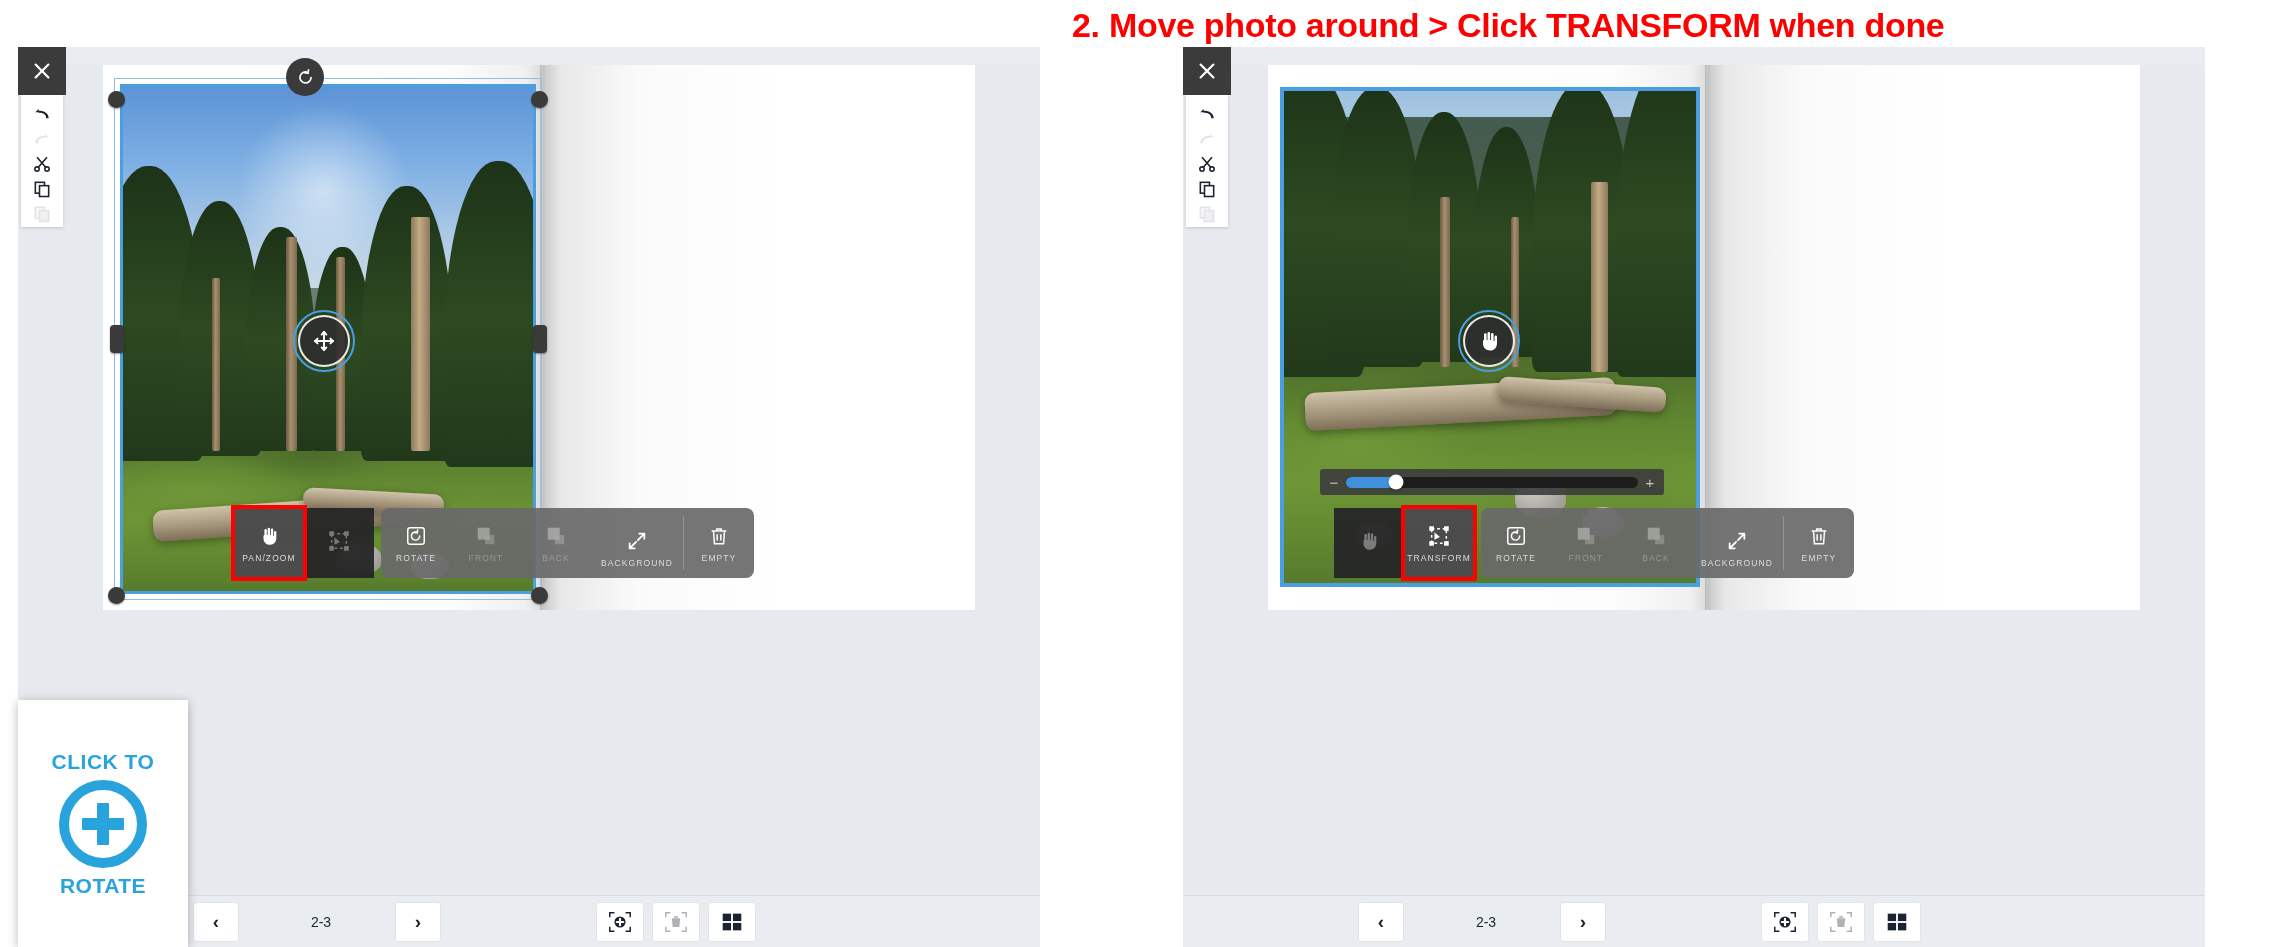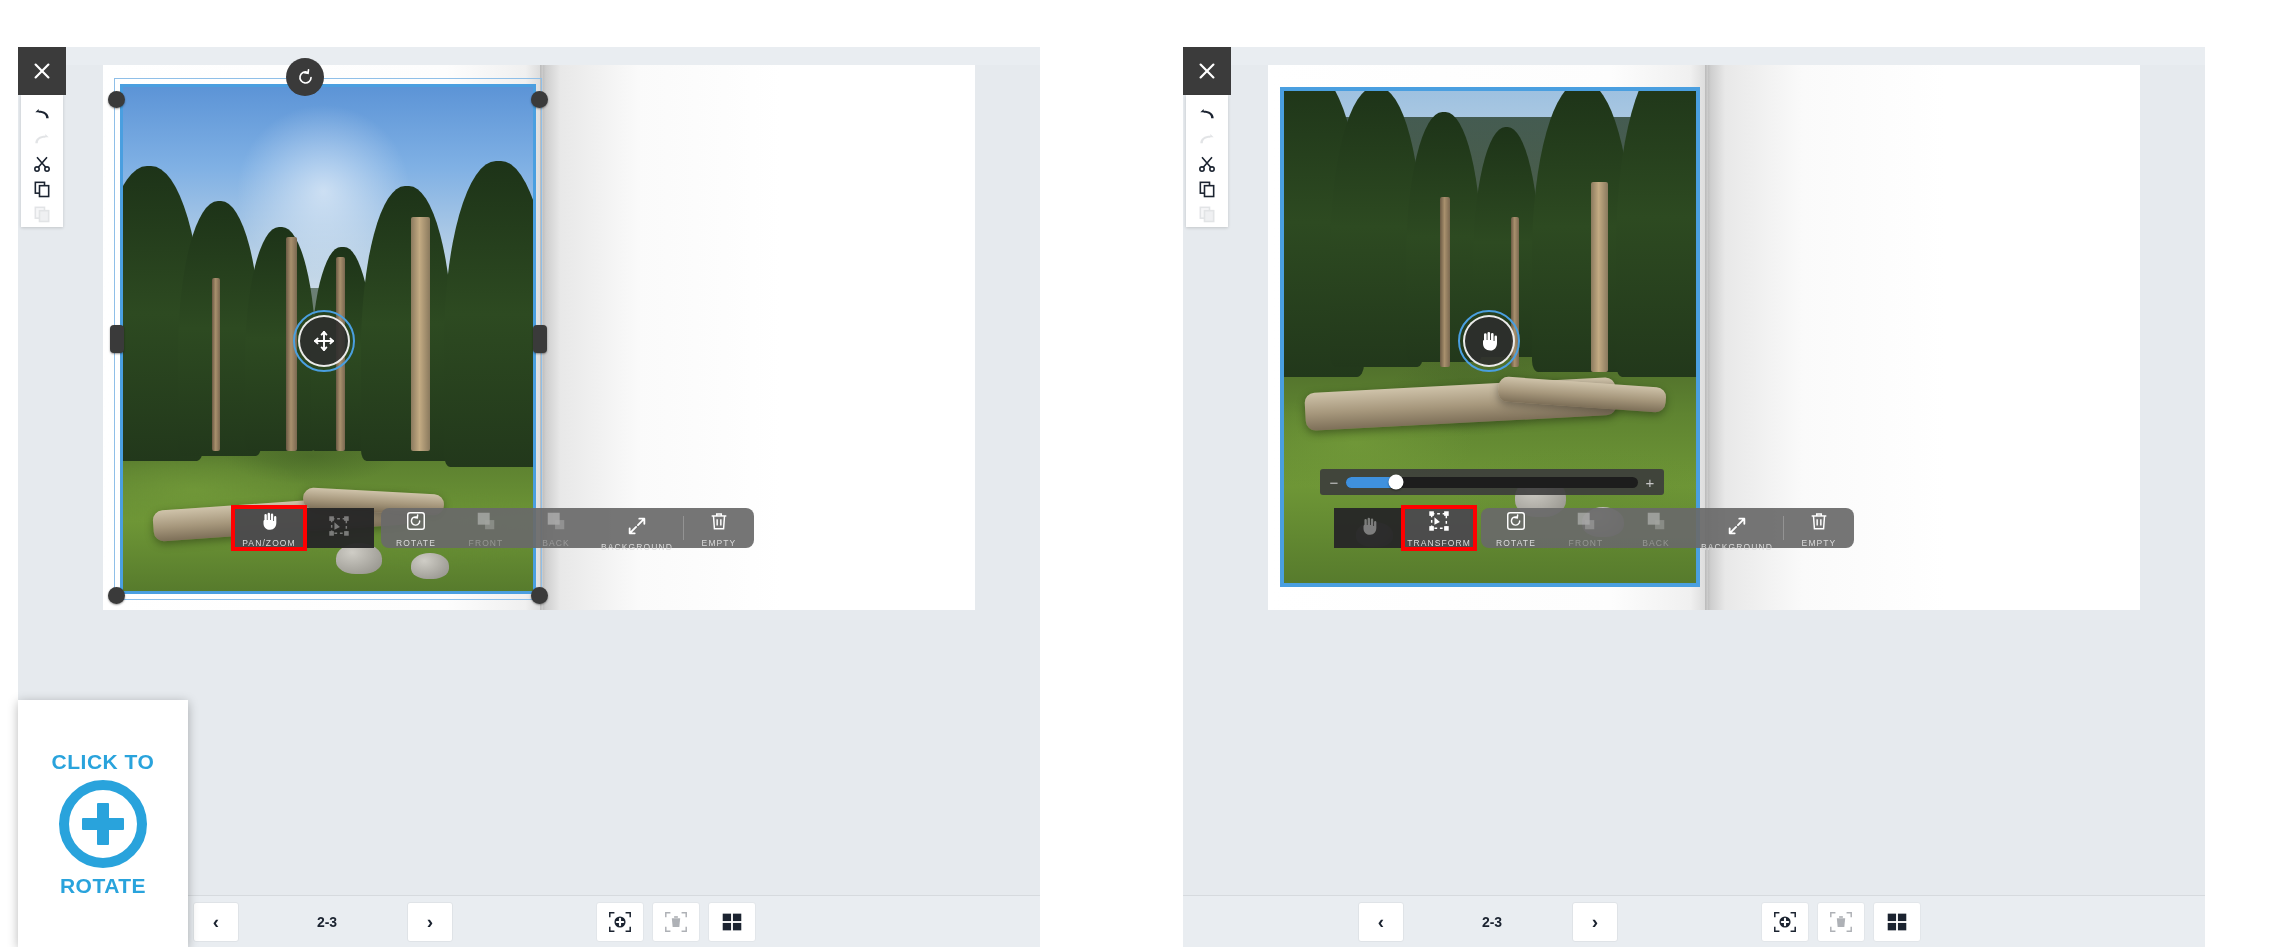--- a/index.html
+++ b/index.html
@@ -204,21 +204,21 @@
     background: #3f91dd; border-radius: 6px;
   }
   .zs-knob {
     position: absolute; top: 50%; width: 15px; height: 15px;
     background: #ffffff; border-radius: 50%;
     transform: translate(-50%,-50%);
     box-shadow: 0 1px 2px rgba(0,0,0,.45);
   }
 
   
-  .ctx-toolbar { position: absolute; display: flex; align-items: stretch; height: 40px; }
+  .ctx-toolbar { position: absolute; display: flex; align-items: stretch; height: 70px; }
   .ctx-group { display: flex; align-items: stretch; }
   .ctx-group.dark  { background: rgba(38,38,38,.96); }
   .ctx-group.grey  { background: rgba(105,105,105,.92); margin-left: 7px; border-radius: 8px; }
   .ctx-btn {
     width: 70px;
     display: flex; flex-direction: column; align-items: center; justify-content: center;
     gap: 5px;
     position: relative;
   }
   .ctx-btn.wide { width: 92px; margin-top: 10px; }
@@ -245,22 +245,22 @@
   }
   .nav-btn {
     width: 46px; height: 40px;
     background: #ffffff;
     border: 1px solid #dfe3e7;
     border-radius: 3px;
     display: flex; align-items: center; justify-content: center;
     font-size: 19px; color: #1b2330; font-weight: bold;
   }
   .page-label {
-    width: 168px; text-align: center;
-    font-size: 14px; font-weight: bold; color: #1b2330; padding-left: 8px;
+    width: 156px; text-align: center;
+    font-size: 14px; font-weight: normal; color: #1b2330; padding-left: 8px;
   }
   .bottom-icons {
     position: absolute; top: 6px;
     display: flex; align-items: center; gap: 8px;
   }
   .bi {
     width: 48px; height: 40px;
     background: #ffffff; border: 1px solid #e2e6ea; border-radius: 3px;
     display: flex; align-items: center; justify-content: center;
   }
@@ -291,20 +291,21 @@
     content: ""; position: absolute; background: #29a3dc; border-radius: 1px;
   }
   .plus-circle::before { width: 42px; height: 12px; }
   .plus-circle::after  { width: 12px; height: 42px; }
 </style>
 </head>
 <body>
 
 <div class="stage">
 
+  <div class="heading" id="heading-2">2. Move photo around &gt; Click TRANSFORM when done</div>
 
   <div class="panel" id="panel-left">
     <div class="app-chrome">
       <div class="top-strip"></div>
 
       <div class="close-btn">
         <svg viewBox="0 0 24 24" fill="none" stroke="#ffffff" stroke-width="2.4" stroke-linecap="round">
           <path d="M5 5 L19 19 M19 5 L5 19"></path>
         </svg>
       </div>

